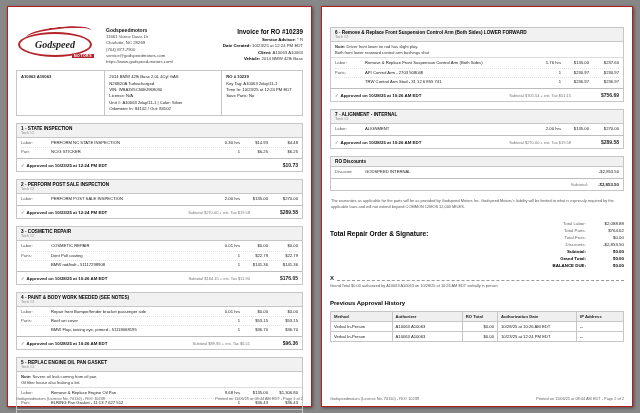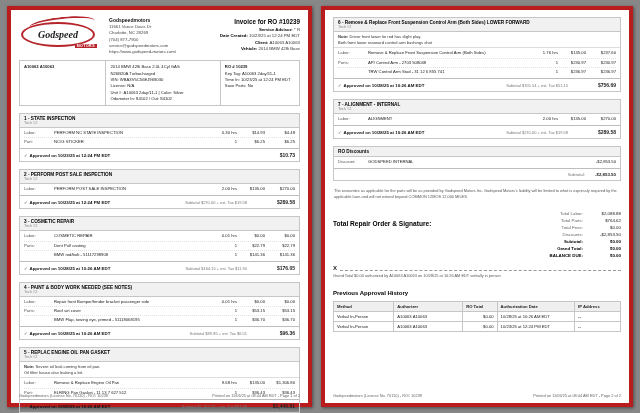--- a/index.html
+++ b/index.html
@@ -1,20 +1,20 @@
 <!DOCTYPE html>
 <html><head>
 <meta charset="utf-8">
 <style>
   * { margin:0; padding:0; box-sizing:border-box; }
   body { width:640px; height:413px; overflow:hidden; background:#878787;
          font-family:"Liberation Sans", sans-serif; color:#222; }
   #canvas { position:relative; width:640px; height:413px; }
-  .page { position:absolute; top:6px; background:#fff; border:4px solid #b91c1c;
-          box-shadow:1px 1px 3px rgba(0,0,0,.45); padding:7px 8px 14px 8px; }
+  .page { position:absolute; top:6px; background:#fff; border:1px solid #b91c1c;
+          box-shadow:1px 1px 3px rgba(0,0,0,.45); padding:20px 8px 14px 8px; }
   #page1 { left:7px;  width:305px; height:401px; }
   #page2 { left:321px; width:312px; height:401px; }
 
   
   .hdr { display:flex; margin-bottom:5px; }
   .logo { width:84px; height:34px; position:relative; flex:0 0 auto; }
   .logo-oval { position:absolute; left:2px; top:5px; width:74px; height:25px;
                border:2px solid #b5242a; border-radius:50%;
                display:flex; align-items:center; justify-content:center; background:#fff; }
   .logo-word { font-family:"Liberation Serif", serif; font-style:italic; font-weight:bold;

